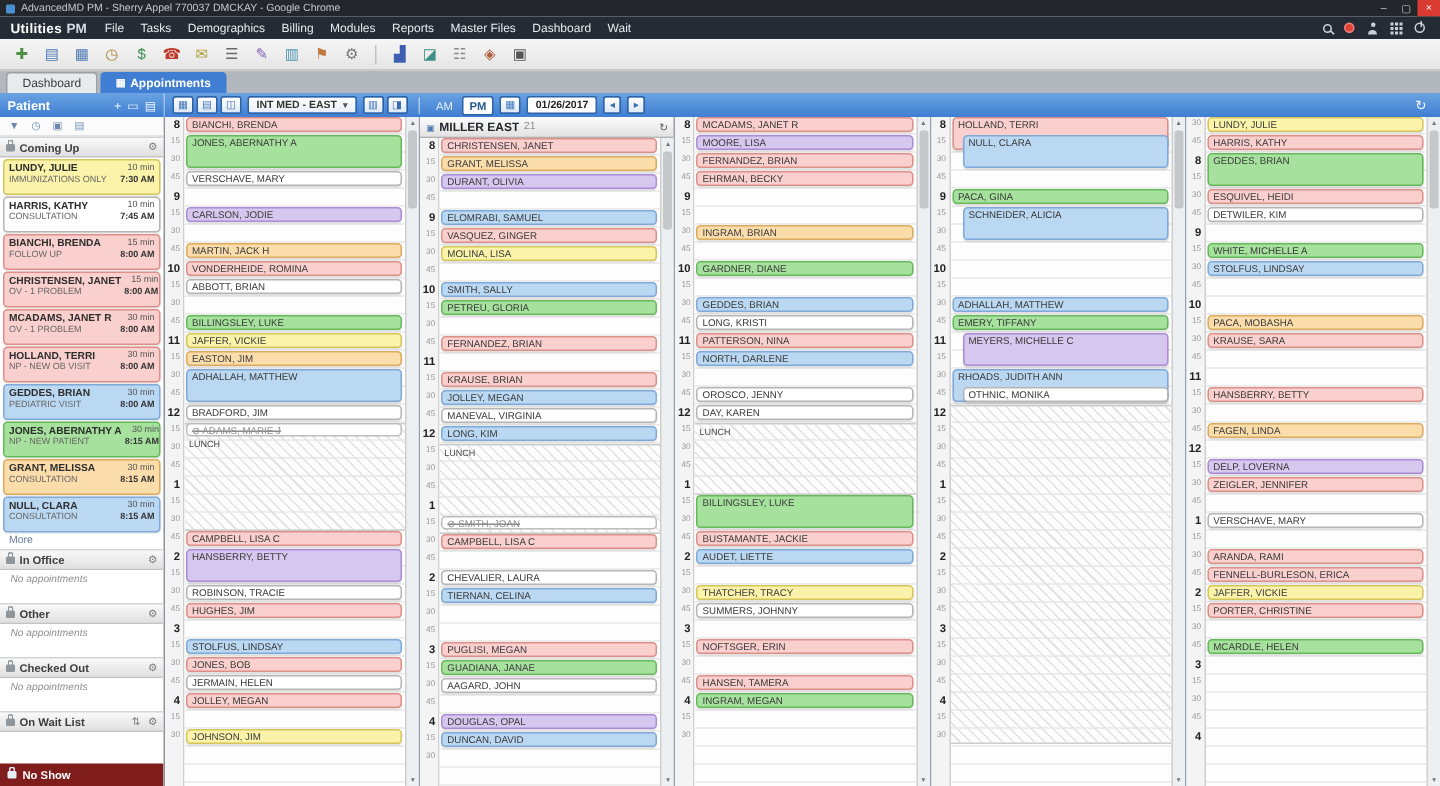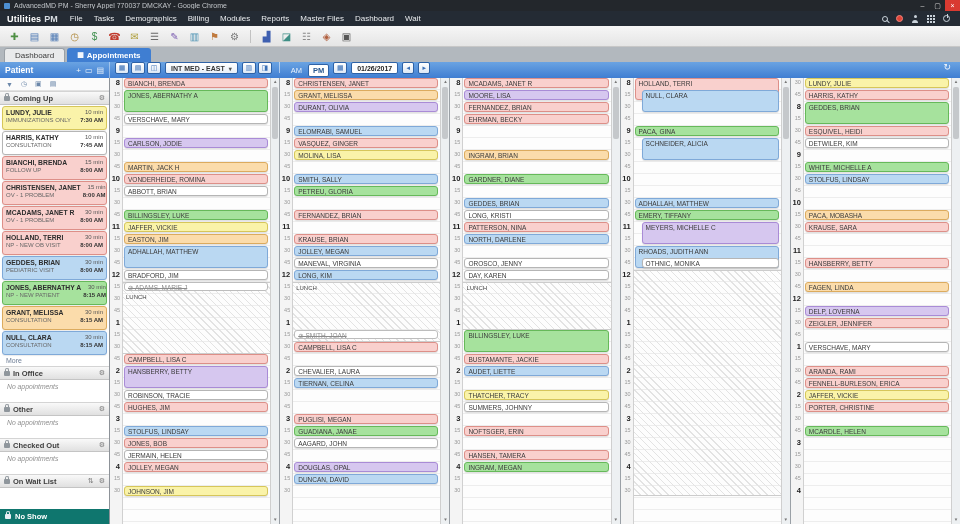--- a/index.html
+++ b/index.html
@@ -49,21 +49,21 @@
 .tab{height:14px;padding:0 10px;display:inline-flex;align-items:center;gap:3px;font-size:8px;border-radius:3px 3px 0 0;cursor:default}
 .tab.inactive{background:#e9eaeb;color:#3c3c3c;border:1px solid #9aa0a6;border-bottom:none}
 .tab.active{background:#3f7ed2;color:#fff;font-weight:bold}
 .tab-ico{font-size:7px}
 
 
 .bluebar{height:16px;flex:none;background:linear-gradient(#6aa3e2,#3f7ed2);display:flex;align-items:stretch;color:#fff}
 .patient-zone{width:110px;flex:none;display:flex;align-items:center;gap:4px;padding:0 5px;border-right:1px solid rgba(255,255,255,.4)}
 .pz-label{font-weight:bold;font-size:8.5px}
 .pz-icons{margin-left:auto;display:flex;gap:4px;font-size:8px;color:#eef4fb}
-.controls{flex:1;display:flex;gap:4px;padding:0 5px;min-width:0}
+.controls{flex:1;display:flex;align-items:center;gap:4px;padding:0 5px;min-width:0}
 .vbtns{display:inline-flex;gap:2px}
 .vbtn{width:14px;height:12px;background:linear-gradient(#ffffff,#dde8f5);border:1px solid #2e62a6;border-radius:2px;color:#3a6fb5;font-size:7px;display:inline-flex;align-items:center;justify-content:center}
 .dropdown{height:12px;background:linear-gradient(#ffffff,#e9eff8);border:1px solid #2e62a6;border-radius:2px;color:#333;display:inline-flex;align-items:center;gap:4px;padding:0 5px;font-size:7px;font-weight:bold;white-space:nowrap}
 .caret{font-size:6px;color:#555}
 .vd{width:1px;height:11px;background:rgba(255,255,255,.5);margin:0 3px}
 .ampm{display:inline-flex;gap:2px;align-items:center}
 .am-btn{padding:1px 4px;border-radius:2px;color:#e9f1fb;font-size:7.5px}
 .pm-btn{padding:1px 4px;border-radius:2px;font-size:7.5px}
 .pm-btn.active{background:#fff;color:#27578f;font-weight:bold;border:1px solid #2e62a6}
 .cal-btn{width:14px;height:12px;background:linear-gradient(#ffffff,#dde8f5);border:1px solid #2e62a6;border-radius:2px;color:#3a6fb5;font-size:7px;display:inline-flex;align-items:center;justify-content:center}
@@ -82,21 +82,21 @@
 .sb-h .gear ~ .gear{margin-left:2px}
 .mt{margin-top:9px}
 .sb-items{flex:none;padding:0 2px}
 .sb-item{height:24px;margin-top:1px;border:1px solid #bbb;border-radius:3px;padding:2px 3px;display:flex;justify-content:space-between;gap:2px;overflow:hidden;box-shadow:0 1px 1px rgba(0,0,0,.08)}
 .sb-nm{font-weight:bold;font-size:6.8px;color:#2d2d2d;white-space:nowrap}
 .sb-tp{font-size:6px;color:#676767;white-space:nowrap;margin-top:1px}
 .sb-rt{text-align:right;flex:none;font-size:6px;color:#555}
 .sb-rt .tm{font-weight:bold;margin-top:2px;color:#333}
 .sb-more{font-size:7px;color:#6d7d95;padding:2px 6px;flex:none}
 .sb-empty{font-size:6.8px;color:#8f8f8f;padding:3px 7px;flex:none;font-style:italic}
-.no-show{margin-top:auto;flex:none;height:15px;background:#0f766e;color:#fff;display:flex;align-items:center;gap:4px;padding:0 5px;font-size:7.5px;font-weight:bold}
+.no-show{margin-top:auto;flex:none;height:15px;background:#7f1d1d;color:#fff;display:flex;align-items:center;gap:4px;padding:0 5px;font-size:7.5px;font-weight:bold}
 .lock-ico{width:6px;height:5px;background:#8f969c;border-radius:1px;position:relative;flex:none;display:inline-block}
 .lock-ico:before{content:"";position:absolute;top:-3px;left:1px;width:2px;height:3px;border:1px solid #8f969c;border-bottom:none;border-radius:2px 2px 0 0}
 .lock-ico.green{background:#0b8043}.lock-ico.green:before{border-color:#0b8043}
 .lock-ico.white{background:#e8eef5}.lock-ico.white:before{border-color:#e8eef5}
 
 
 .columns{flex:1;display:flex;min-width:0}
 .col{flex:1;min-width:0;display:flex;flex-direction:column;border-left:1px solid #9aa0a6}
 .col:first-child{border-left:none}
 .col-h{height:14px;flex:none;background:linear-gradient(#fcfcfc,#e2e2e2);border-bottom:1px solid #b2b2b2;display:flex;align-items:center;gap:3px;padding:0 4px;font-size:8px}
@@ -435,20 +435,26 @@
               <div class="appt" style="top: 408px; height: 10px; background: rgb(250, 243, 169); border-color: rgb(214, 198, 90);">JOHNSON, JIM</div>
             </div>
             <div class="vscroll">
               <span class="sarr up">▲</span>
               <div class="sthumb"></div>
               <span class="sarr down">▼</span>
             </div>
           </div>
         </div>
         <div class="col">
+          <div class="col-h">
+            <span class="col-h-ico">▣</span>
+            <span class="col-h-name">MILLER EAST</span>
+            <span class="col-h-count">21</span>
+            <span class="col-h-r">↻</span>
+          </div>
           <div class="col-body">
             <div class="ruler">
               <span class="tick-h" style="top: 1px;">8</span>
               <span class="tick-m" style="top: 14px;">15</span>
               <span class="tick-m" style="top: 26px;">30</span>
               <span class="tick-m" style="top: 38px;">45</span>
               <span class="tick-h" style="top: 49px;">9</span>
               <span class="tick-m" style="top: 62px;">15</span>
               <span class="tick-m" style="top: 74px;">30</span>
               <span class="tick-m" style="top: 86px;">45</span>

